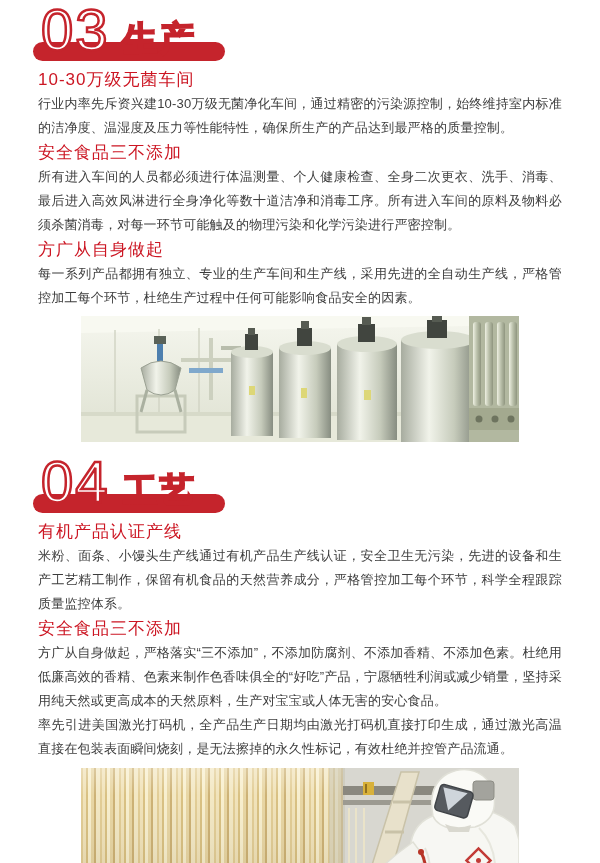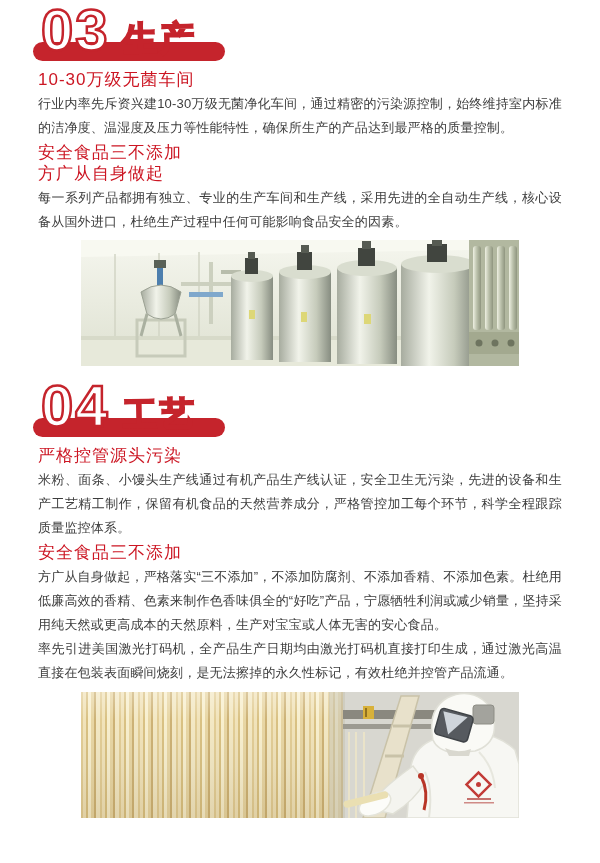--- a/index.html
+++ b/index.html
@@ -16,21 +16,21 @@
   }
   .content{padding:0 38px;}
   
   .badge{position:relative;height:54px;margin:8px 0 9px -5px;width:200px;}
   .badge-bar{
     position:absolute;left:0;bottom:1px;width:192px;height:19px;
     background:var(--red);border-radius:10px;
   }
   .badge-number{
     position:absolute;left:8px;top:-8px;
-    font-size:58px;line-height:60px;font-weight:700;
+    font-size:58px;line-height:60px;font-weight:400;
     color:#ffffff;-webkit-text-stroke:2.5px var(--red);
     letter-spacing:2px;
   }
   .badge-label{
     position:absolute;left:90px;top:10px;
     font-size:34px;line-height:40px;font-weight:900;
     color:#ffffff;-webkit-text-stroke:2px var(--red);
     letter-spacing:3px;transform:rotate(-1deg);
   }
   
@@ -75,25 +75,26 @@
     <span class="badge-label">生产</span>
   </div>
 
   <div class="section">
     <h3>10-30万级无菌车间</h3>
     <p>行业内率先斥资兴建10-30万级无菌净化车间，通过精密的污染源控制，始终维持室内标准的洁净度、温湿度及压力等性能特性，确保所生产的产品达到最严格的质量控制。</p>
   </div>
 
   <div class="section">
     <h3>安全食品三不添加</h3>
+    <p>所有进入车间的人员都必须进行体温测量、个人健康检查、全身二次更衣、洗手、消毒、最后进入高效风淋进行全身净化等数十道洁净和消毒工序。所有进入车间的原料及物料必须杀菌消毒，对每一环节可能触及的物理污染和化学污染进行严密控制。</p>
   </div>
 
   <div class="section">
     <h3>方广从自身做起</h3>
-    <p>每一系列产品都拥有独立、专业的生产车间和生产线，采用先进的全自动生产线，核心设备从国外进口，杜绝生产过程中任何可能影响食品安全的因素。</p>
+    <p>每一系列产品都拥有独立、专业的生产车间和生产线，采用先进的全自动生产线，严格管控加工每个环节，杜绝生产过程中任何可能影响食品安全的因素。</p>
   </div>
 
   <div class="photo photo-1">
     <svg width="438" height="126" viewBox="0 0 438 126" preserveAspectRatio="none">
       <defs>
         <linearGradient id="wallG" x1="0" y1="0" x2="0" y2="1">
           <stop offset="0" stop-color="#f5f6ee"></stop>
             <stop offset="1" stop-color="#dee1d1"></stop>
         </linearGradient>
         <linearGradient id="tankG" x1="0" y1="0" x2="1" y2="0">
@@ -176,21 +177,21 @@
     </svg>
   </div>
 
   <div class="badge">
     <span class="badge-bar"></span>
     <span class="badge-number">04</span>
     <span class="badge-label">工艺</span>
   </div>
 
   <div class="section">
-    <h3>严格控管源头污染</h3>
+    <h3>有机产品认证产线</h3>
     <p>米粉、面条、小馒头生产线通过有机产品生产线认证，安全卫生无污染，先进的设备和生产工艺精工制作，保留有机食品的天然营养成分，严格管控加工每个环节，科学全程跟踪质量监控体系。</p>
   </div>
 
   <div class="section">
     <h3>安全食品三不添加</h3>
     <p>方广从自身做起，严格落实“三不添加”，不添加防腐剂、不添加香精、不添加色素。杜绝用低廉高效的香精、色素来制作色香味俱全的“好吃”产品，宁愿牺牲利润或减少销量，坚持采用纯天然或更高成本的天然原料，生产对宝宝或人体无害的安心食品。</p>
   </div>
 
   <div class="section">
     <p>率先引进美国激光打码机，全产品生产日期均由激光打码机直接打印生成，通过激光高温直接在包装表面瞬间烧刻，是无法擦掉的永久性标记，有效杜绝并控管产品流通。</p>

